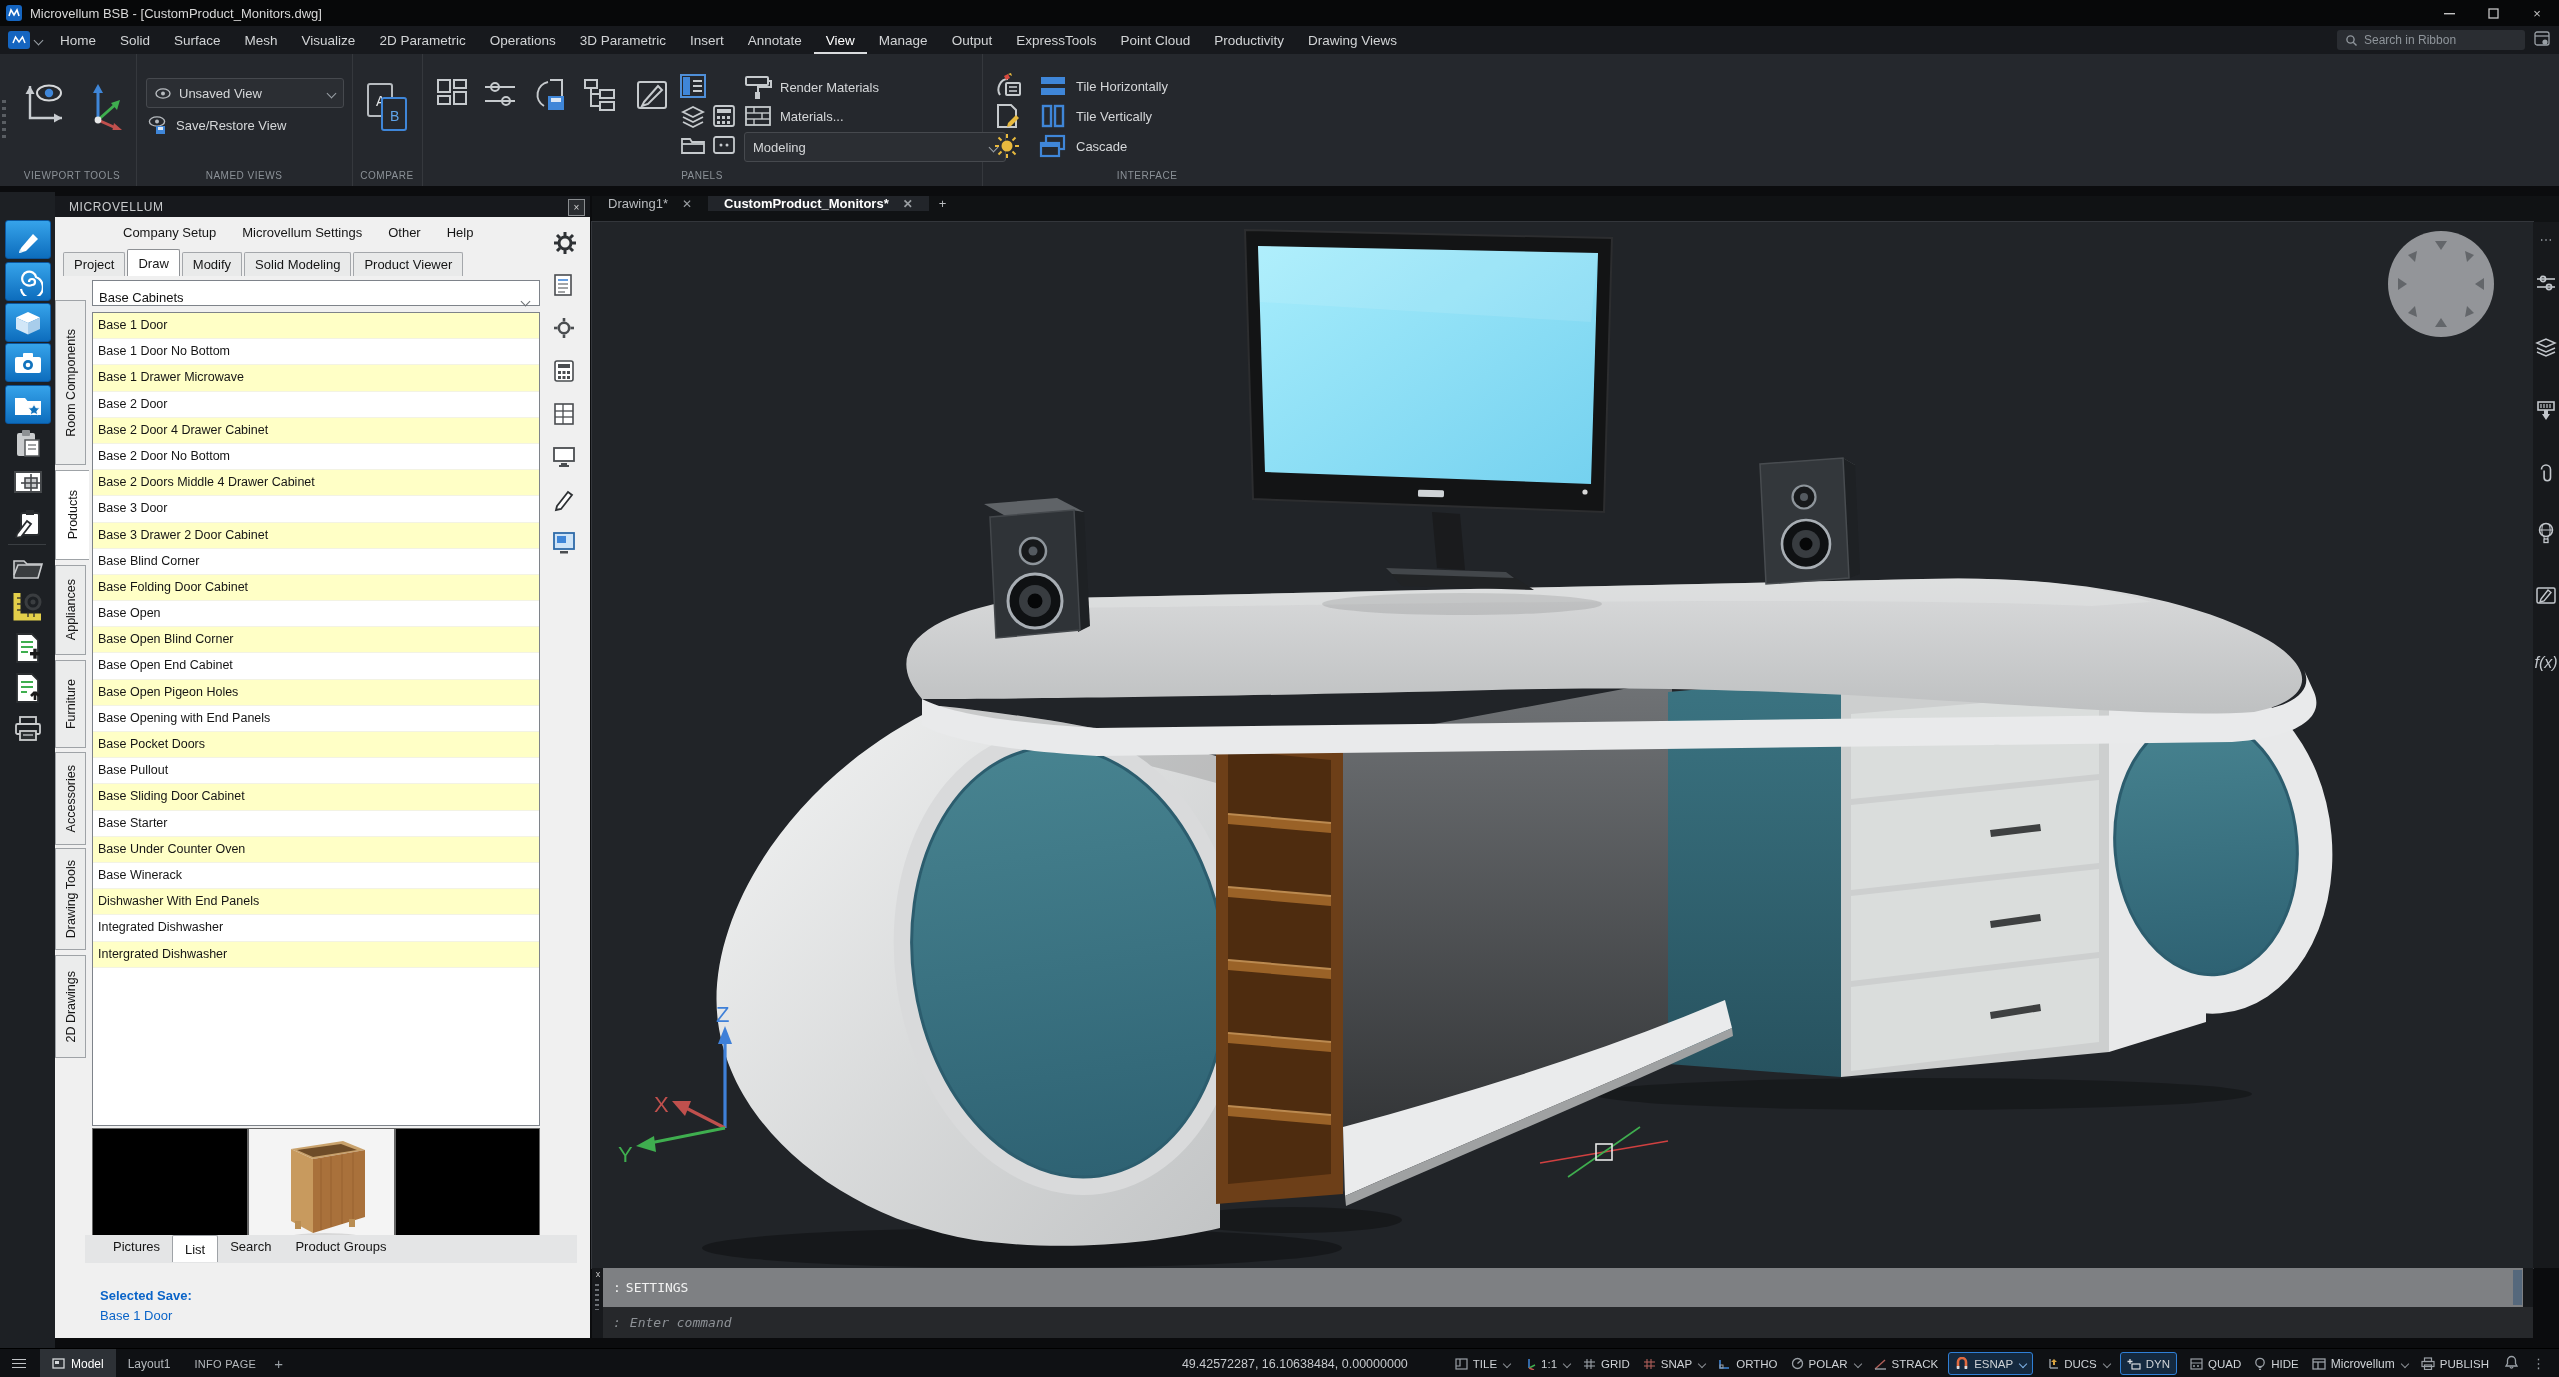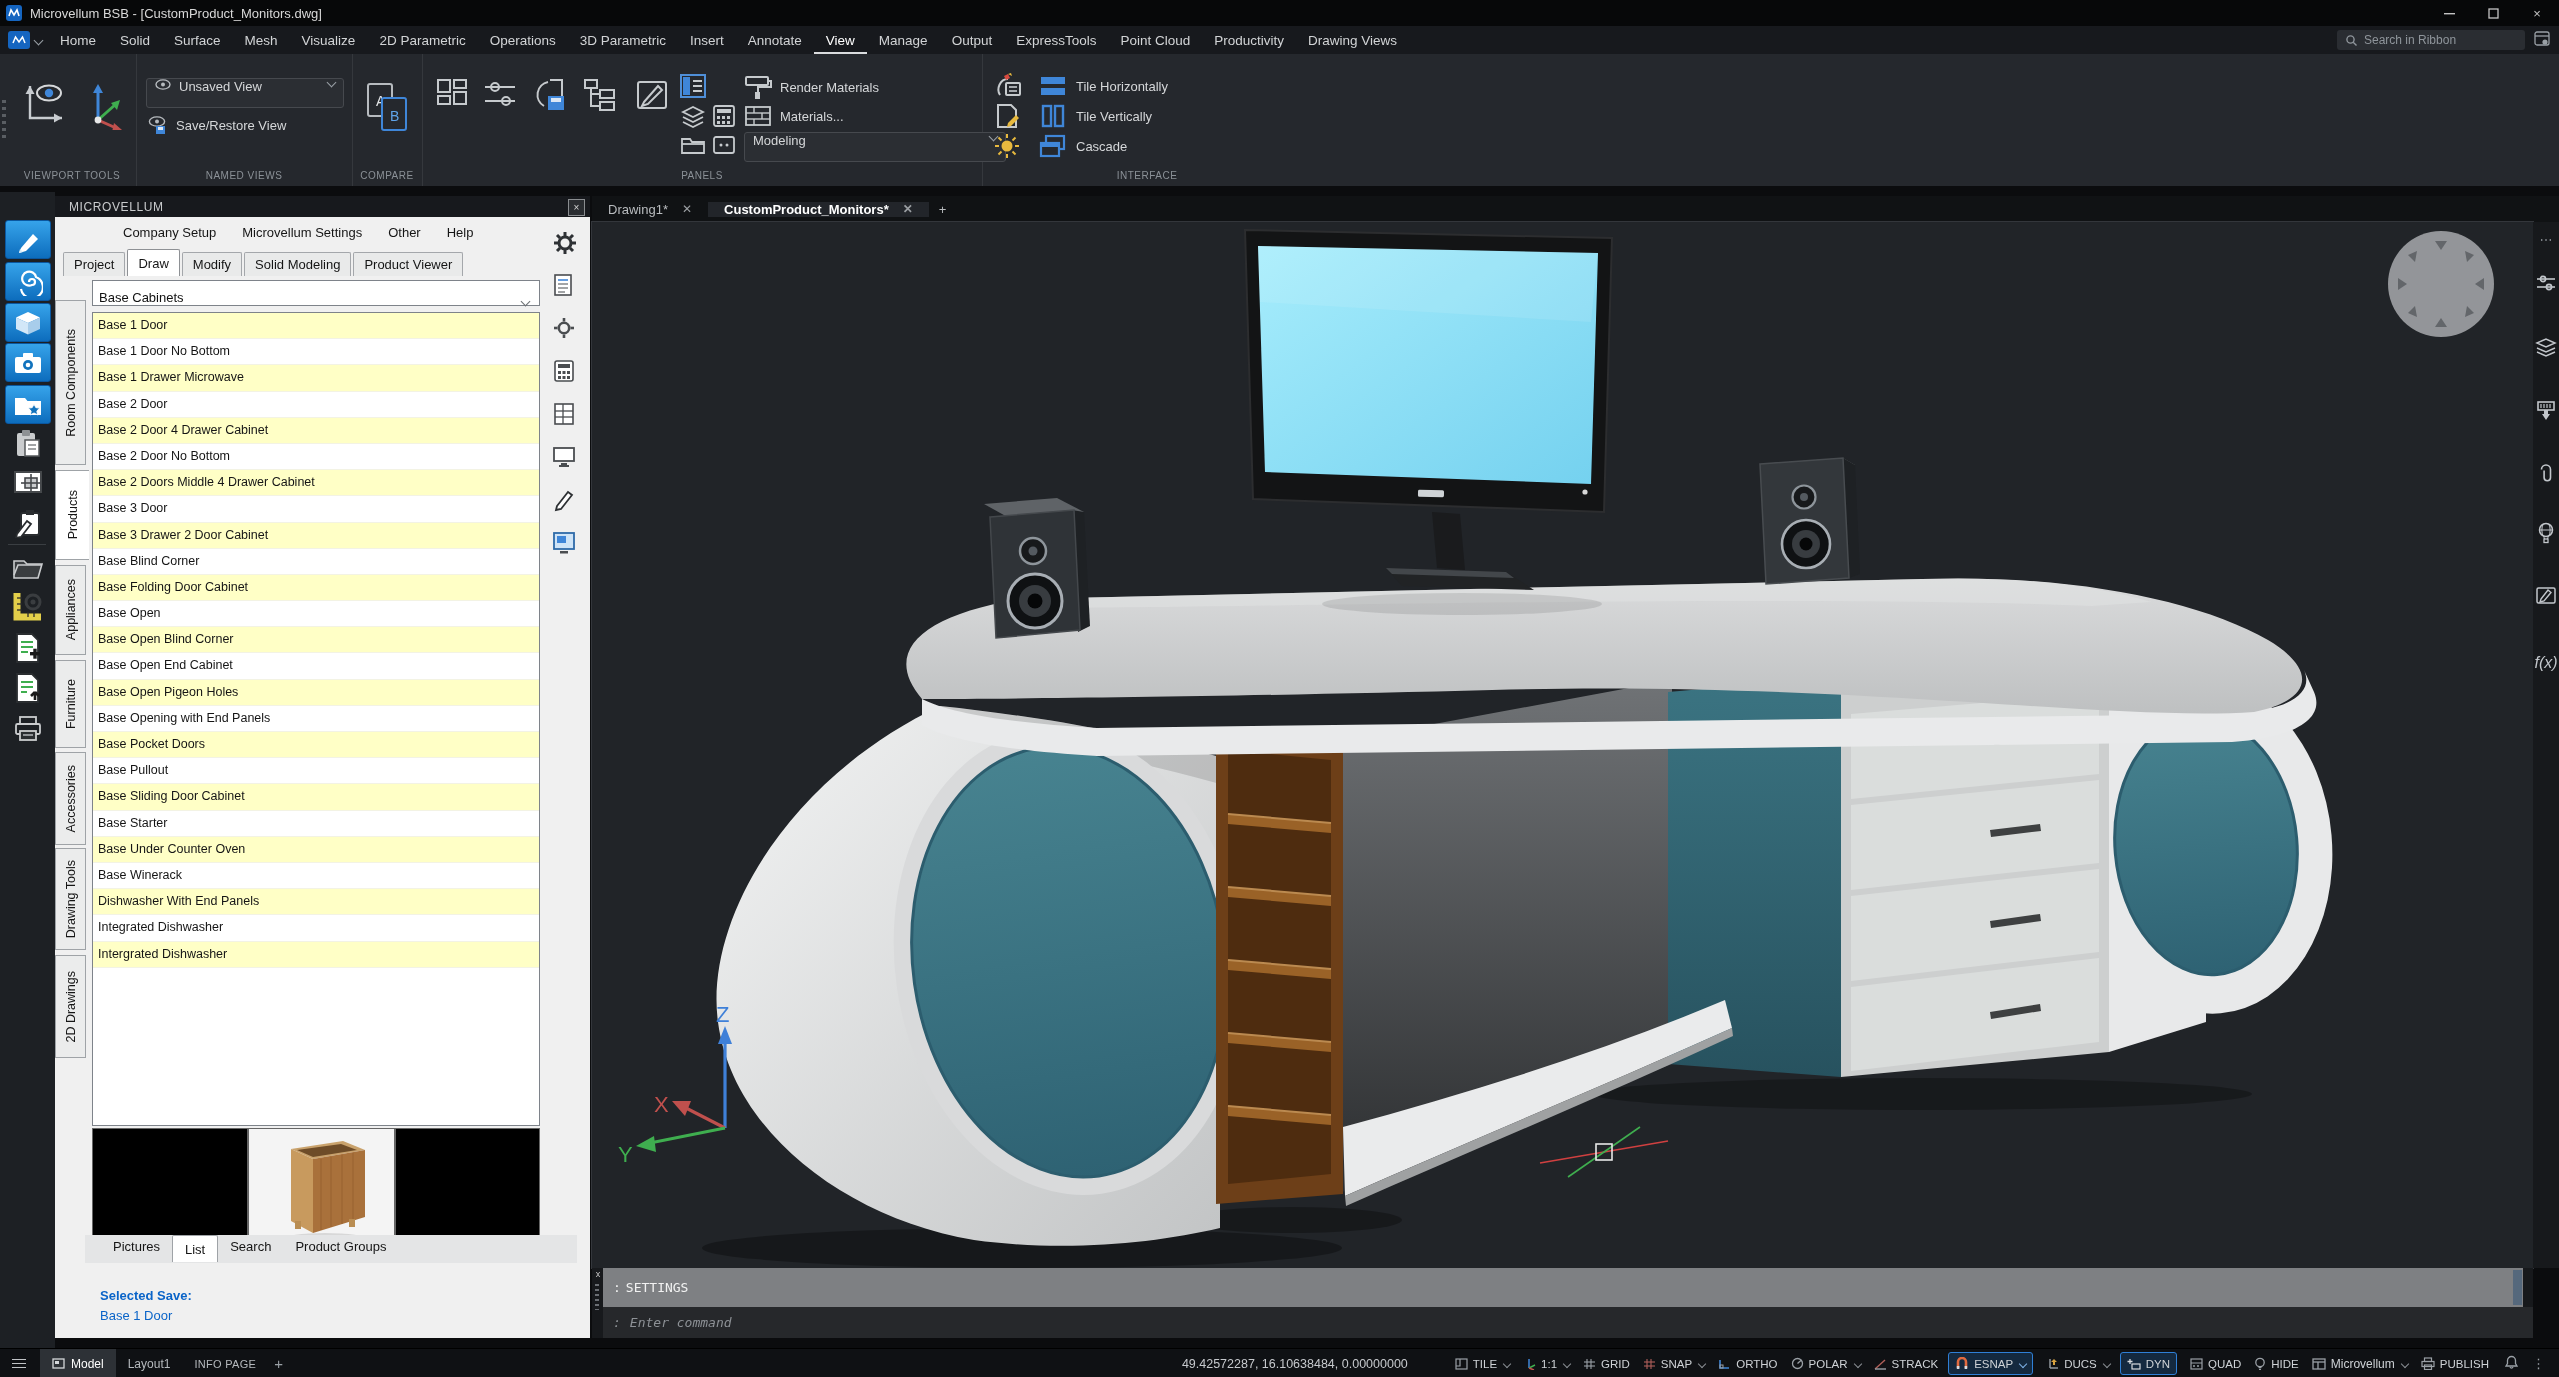--- a/index.html
+++ b/index.html
@@ -12,21 +12,21 @@
   #menubar{left:0;top:26px;width:2559px;height:28px;background:#17191d;display:flex;align-items:center}
   .menu-item{padding:0 12px;height:28px;display:flex;align-items:center;color:#d2d4d6;font-size:13.5px;white-space:nowrap}
   .menu-item.active{box-shadow:inset 0 -2px 0 #dadcde;color:#fff}
   .chev{width:6px;height:6px;border-right:1.4px solid #9aa0a6;border-bottom:1.4px solid #9aa0a6;transform:rotate(45deg);display:inline-block}
   #ribbon-search{position:absolute;right:34px;top:4px;width:170px;height:20px;background:#2a2d32;border-radius:3px;display:flex;align-items:center;gap:7px;padding:0 9px;color:#8f959b;font-size:12px}
   
   #ribbon{left:0;top:54px;width:2559px;height:132px;background:#25282d}
   .rgroup{position:absolute;top:0;height:132px;border-right:1px solid #35383d}
   .rlabel{position:absolute;bottom:5px;left:0;right:0;text-align:center;font-size:10px;color:#8b9197;letter-spacing:.5px;white-space:nowrap}
   .rtext{color:#d5d7d9;font-size:13px;white-space:nowrap}
-  .rdrop{position:absolute;background:#2b2e33;border:1px solid #46494e;border-radius:3px;display:flex;color:#d5d7d9;font-size:13px;padding:0 8px;gap:8px}
+  .rdrop{position:absolute;background:#2b2e33;border:1px solid #46494e;border-radius:3px;display:flex;align-items:center;color:#d5d7d9;font-size:13px;padding:0 8px;gap:8px}
   .ritem{position:absolute;display:flex;align-items:center;gap:8px}
   
   #lefttools{left:0;top:192px;width:55px;height:1156px;background:#1d2024}
   .bluetile{position:absolute;left:5px;width:44px;height:37px;border-radius:3px;background:linear-gradient(#36a3ea,#0d6dbd);border:1px solid #0a57a0;display:flex;align-items:center;justify-content:center}
   .ltool{position:absolute;left:12px;width:32px;height:32px;display:flex;align-items:center;justify-content:center}
   
   #palette{left:55px;top:196px;width:535px;height:1142px;background:#f0f0f0}
   #palette-title{position:absolute;left:0;top:0;width:535px;height:21px;background:#17191d;color:#c9cbcd;font-size:12px;letter-spacing:.6px;display:flex;align-items:center;padding-left:14px;box-sizing:border-box}
   #palette-close{position:absolute;right:5px;top:3px;width:15px;height:15px;border:1px solid #8a8d90;color:#d5d5d5;font-size:10px;display:flex;align-items:center;justify-content:center;background:#2a2d31}
   .pmenu{font-size:13px;color:#151515;white-space:nowrap}
@@ -38,21 +38,21 @@
   #cat-drop{position:absolute;left:37px;top:84px;width:448px;height:26px;background:#fff;border:1px solid #7e838a;box-sizing:border-box;display:flex;align-items:flex-end;font-size:13px;color:#111;padding-left:6px}
   #prodlist{position:absolute;left:37px;top:116px;width:448px;height:814px;background:#fff;border:1px solid #7e838a;box-sizing:border-box;overflow:hidden}
   .prow{height:25.2px;line-height:25.2px;padding-left: 5px;font-size:12.5px;color:#151515;white-space:nowrap;border-bottom:1px solid #f3f3e4}
   .prow:nth-child(odd){background:#ffffc6}
   .thumb{position:absolute;top:932px;height:124px;background:#000;border:1px solid #666;box-sizing:border-box}
   #btabs{position:absolute;left:30px;top:1039px;width:492px;height:28px;background:#e4e5e6;display:flex;align-items:flex-start;padding-left:16px;box-sizing:border-box}
   .btab{height:22px;padding:0 12px;display:flex;align-items:center;font-size:13px;color:#151515;background:#e4e5e6}
   .btab.sel{background:#fff;height:26px;border:1px solid #9fa3a7;border-bottom:none;border-radius:2px 2px 0 0}
   .sideicon{position:absolute;left:496px;width:26px;height:26px;display:flex;align-items:center;justify-content:center}
   
-  #tabbar{left:592px;top:196px;width:1967px;height:26px;background:#101214;display:flex;align-items:center;border-bottom:1px solid #33363b}
+  #tabbar{left:592px;top:196px;width:1967px;height:26px;background:#101214;display:flex;align-items:flex-start;border-bottom:1px solid #33363b}
   .dtab{display:flex;align-items:center;gap:14px;padding:0 16px;font-size:13px;color:#b9bcbf}
   .dtab.sel{background:#22252a;color:#fff;font-weight:bold}
   .dtab .x{color:#9a9ea2;font-size:12px}
   
   #viewport{left:592px;top:222px;width:1941px;height:1046px;background:#212428;outline:1px solid #33363b}
   
   #rightstrip{left:2533px;top:222px;width:26px;height:1046px;background:#17191c;display:flex;flex-direction:column;align-items:center}
   .rsicon{margin-top:22px;width:22px;height:22px;display:flex;align-items:center;justify-content:center}
   
   #cmdwin{left:592px;top:1268px;width:1941px;height:70px;background:#17191c}

